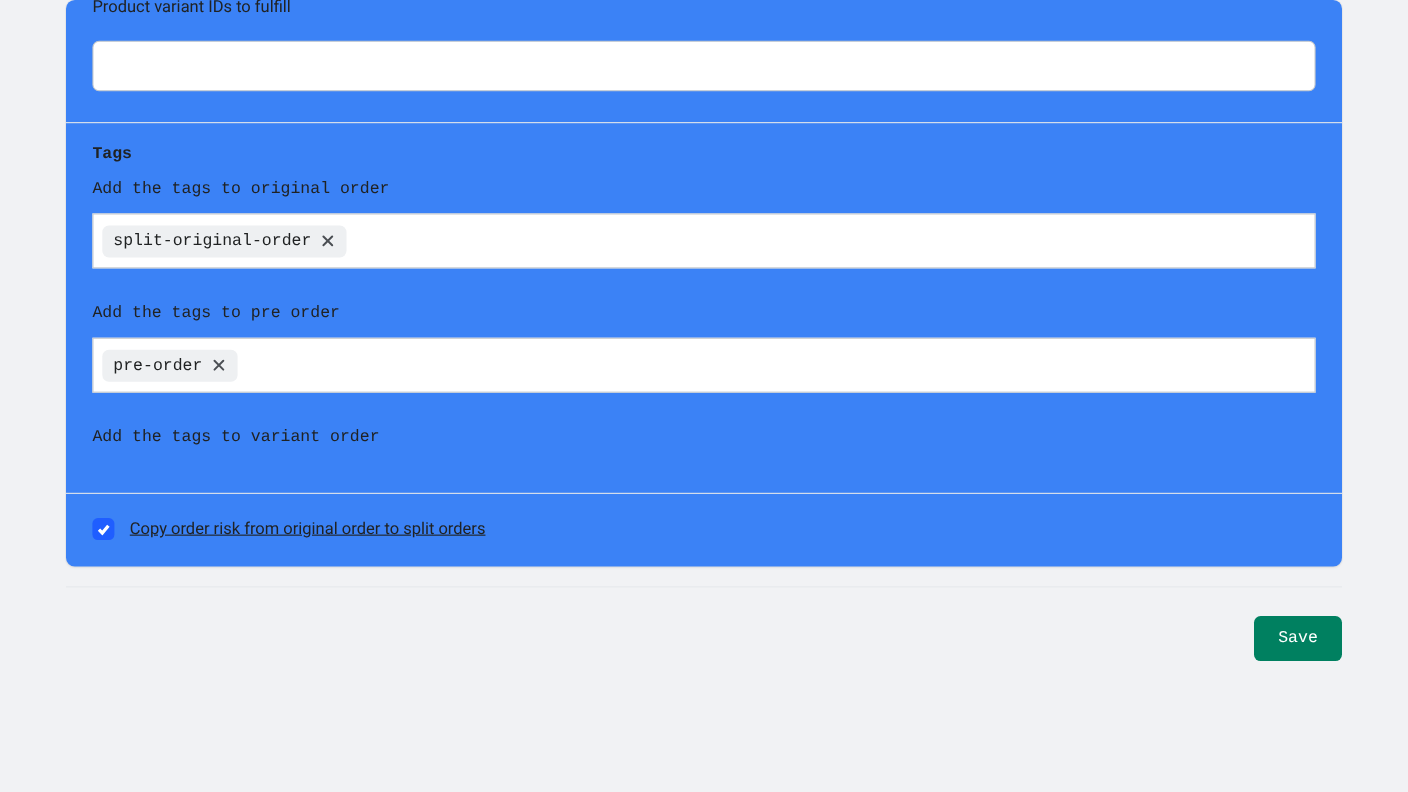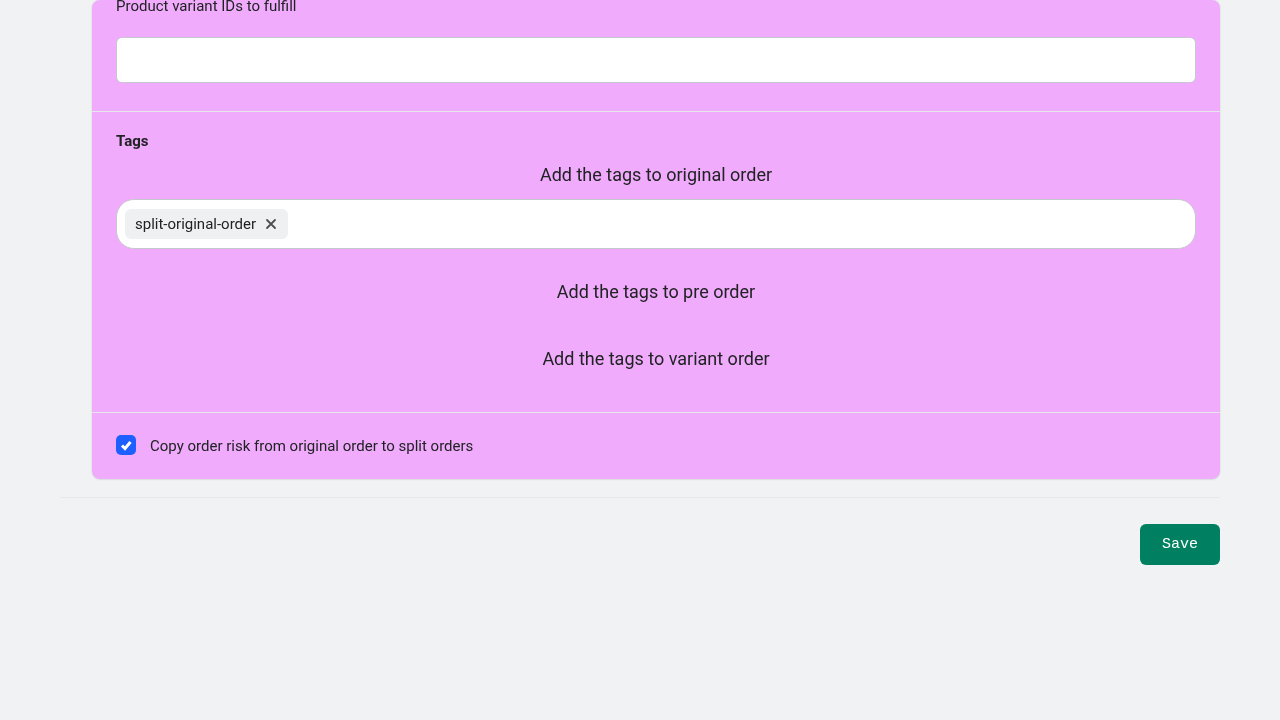--- a/index.html
+++ b/index.html
@@ -10,25 +10,24 @@
       font-size: 14px;
       width: 1280px;
       height: 720px;
       overflow: hidden;
     }
     .page {
       width: 1280px;
       padding: 0 60px;
     }
     .card {
-      background: #f0abfc;
+      background: #3b82f6;
       border-radius: 8px;
       box-shadow: 0 1px 2px rgba(0,0,0,0.06), 0 0 0 1px rgba(0,0,0,0.03);
       overflow: hidden;
-      margin-left: 32px;
     }
     
     .section {
       padding: 0 24px 28px 24px;
     }
     .top-section {
       padding-top: 0;
     }
     .field-label {
       font-size: 15px;
@@ -47,41 +46,41 @@
       border-radius: 6px;
       background: #fff;
     }
     .divider {
       height: 1px;
       width: 100%;
       background: #e5e7eb;
     }
     .tags-section {
       padding: 20px 24px 28px 24px;
+      font-family: Liberation Mono, monospace;
     }
     .tags-heading {
       font-size: 15px;
       font-weight: 700;
       margin-bottom: 10px;
     }
     .tag-field {
       margin-top: 12px;
     }
     .tag-label {
-      font-size: 18px;
+      font-size: 15px;
       color: #202223;
       margin-bottom: 12px;
       line-height: 1.4;
-      text-align: center;
     }
     .tag-input-shell {
       width: 100%;
       min-height: 50px;
       border: 1px solid #c4c8cc;
-      border-radius: 18px;
+      border-radius: 0;
       background: #fff;
       display: flex;
       align-items: center;
       padding: 6px 8px;
       gap: 6px;
       flex-wrap: wrap;
     }
     .tag {
       display: inline-flex;
       align-items: center;
@@ -97,22 +96,23 @@
       align-items: center;
       justify-content: center;
       width: 14px;
       height: 14px;
       cursor: pointer;
     }
     .tag-x svg { width: 12px; height: 12px; stroke: #4b4f54; }
     .checkbox-section {
       padding: 22px 24px 24px 24px;
       display: flex;
-      align-items: flex-end;
+      align-items: flex-start;
       gap: 14px;
+      text-decoration: underline;
     }
     .checkbox {
       width: 20px;
       height: 20px;
       border-radius: 5px;
       background: #1f5eff;
       display: flex;
       align-items: center;
       justify-content: center;
       cursor: pointer;
@@ -170,20 +170,30 @@
                 </svg>
             </span>
           </span>
         </div>
       </div>
 
       <div class="spacer-after-tag"></div>
 
       <div class="tag-field">
         <div class="tag-label">Add the tags to pre order</div>
+        <div class="tag-input-shell">
+          <span class="tag">
+            <span>pre-order</span>
+            <span class="tag-x">
+              <svg viewBox="0 0 12 12">
+                  <path d="M2 2 L10 10 M10 2 L2 10" stroke-width="1.8" stroke-linecap="round"></path>
+                </svg>
+            </span>
+          </span>
+        </div>
       </div>
 
       <div class="spacer-after-tag"></div>
 
       <div class="tag-field">
         <div class="tag-label">Add the tags to variant order</div>
       </div>
     </div>
 
     <div class="divider"></div>

